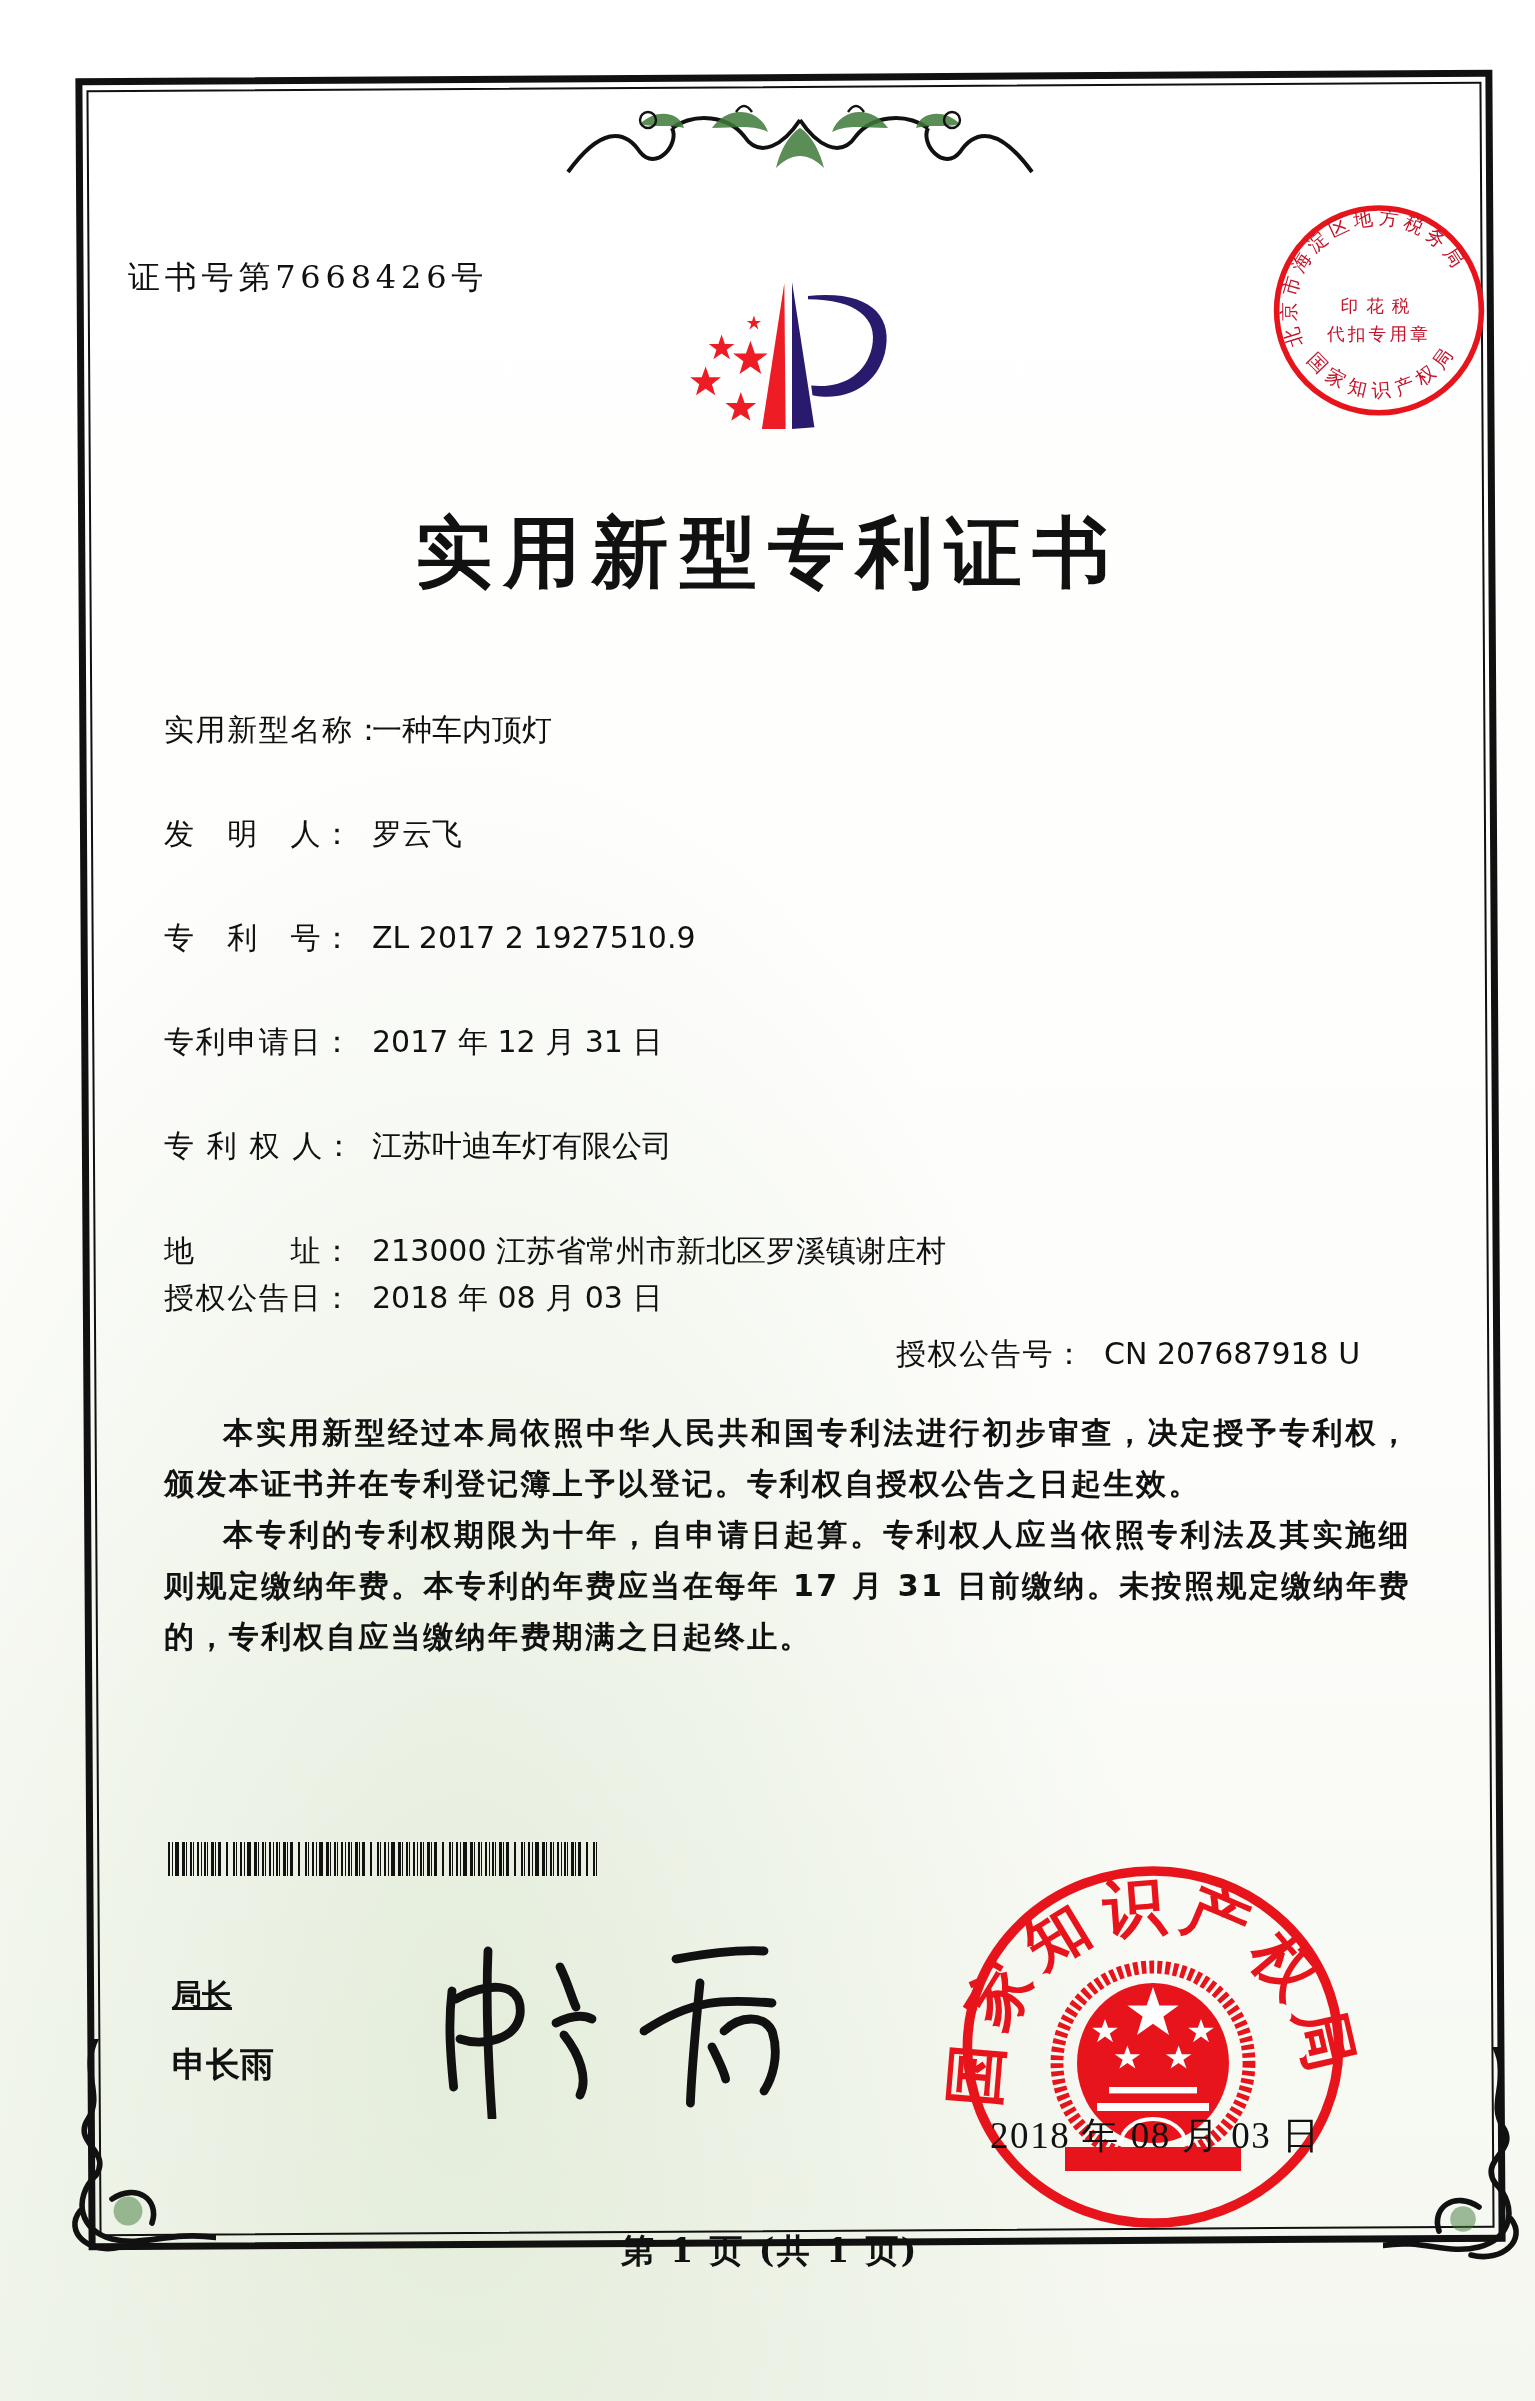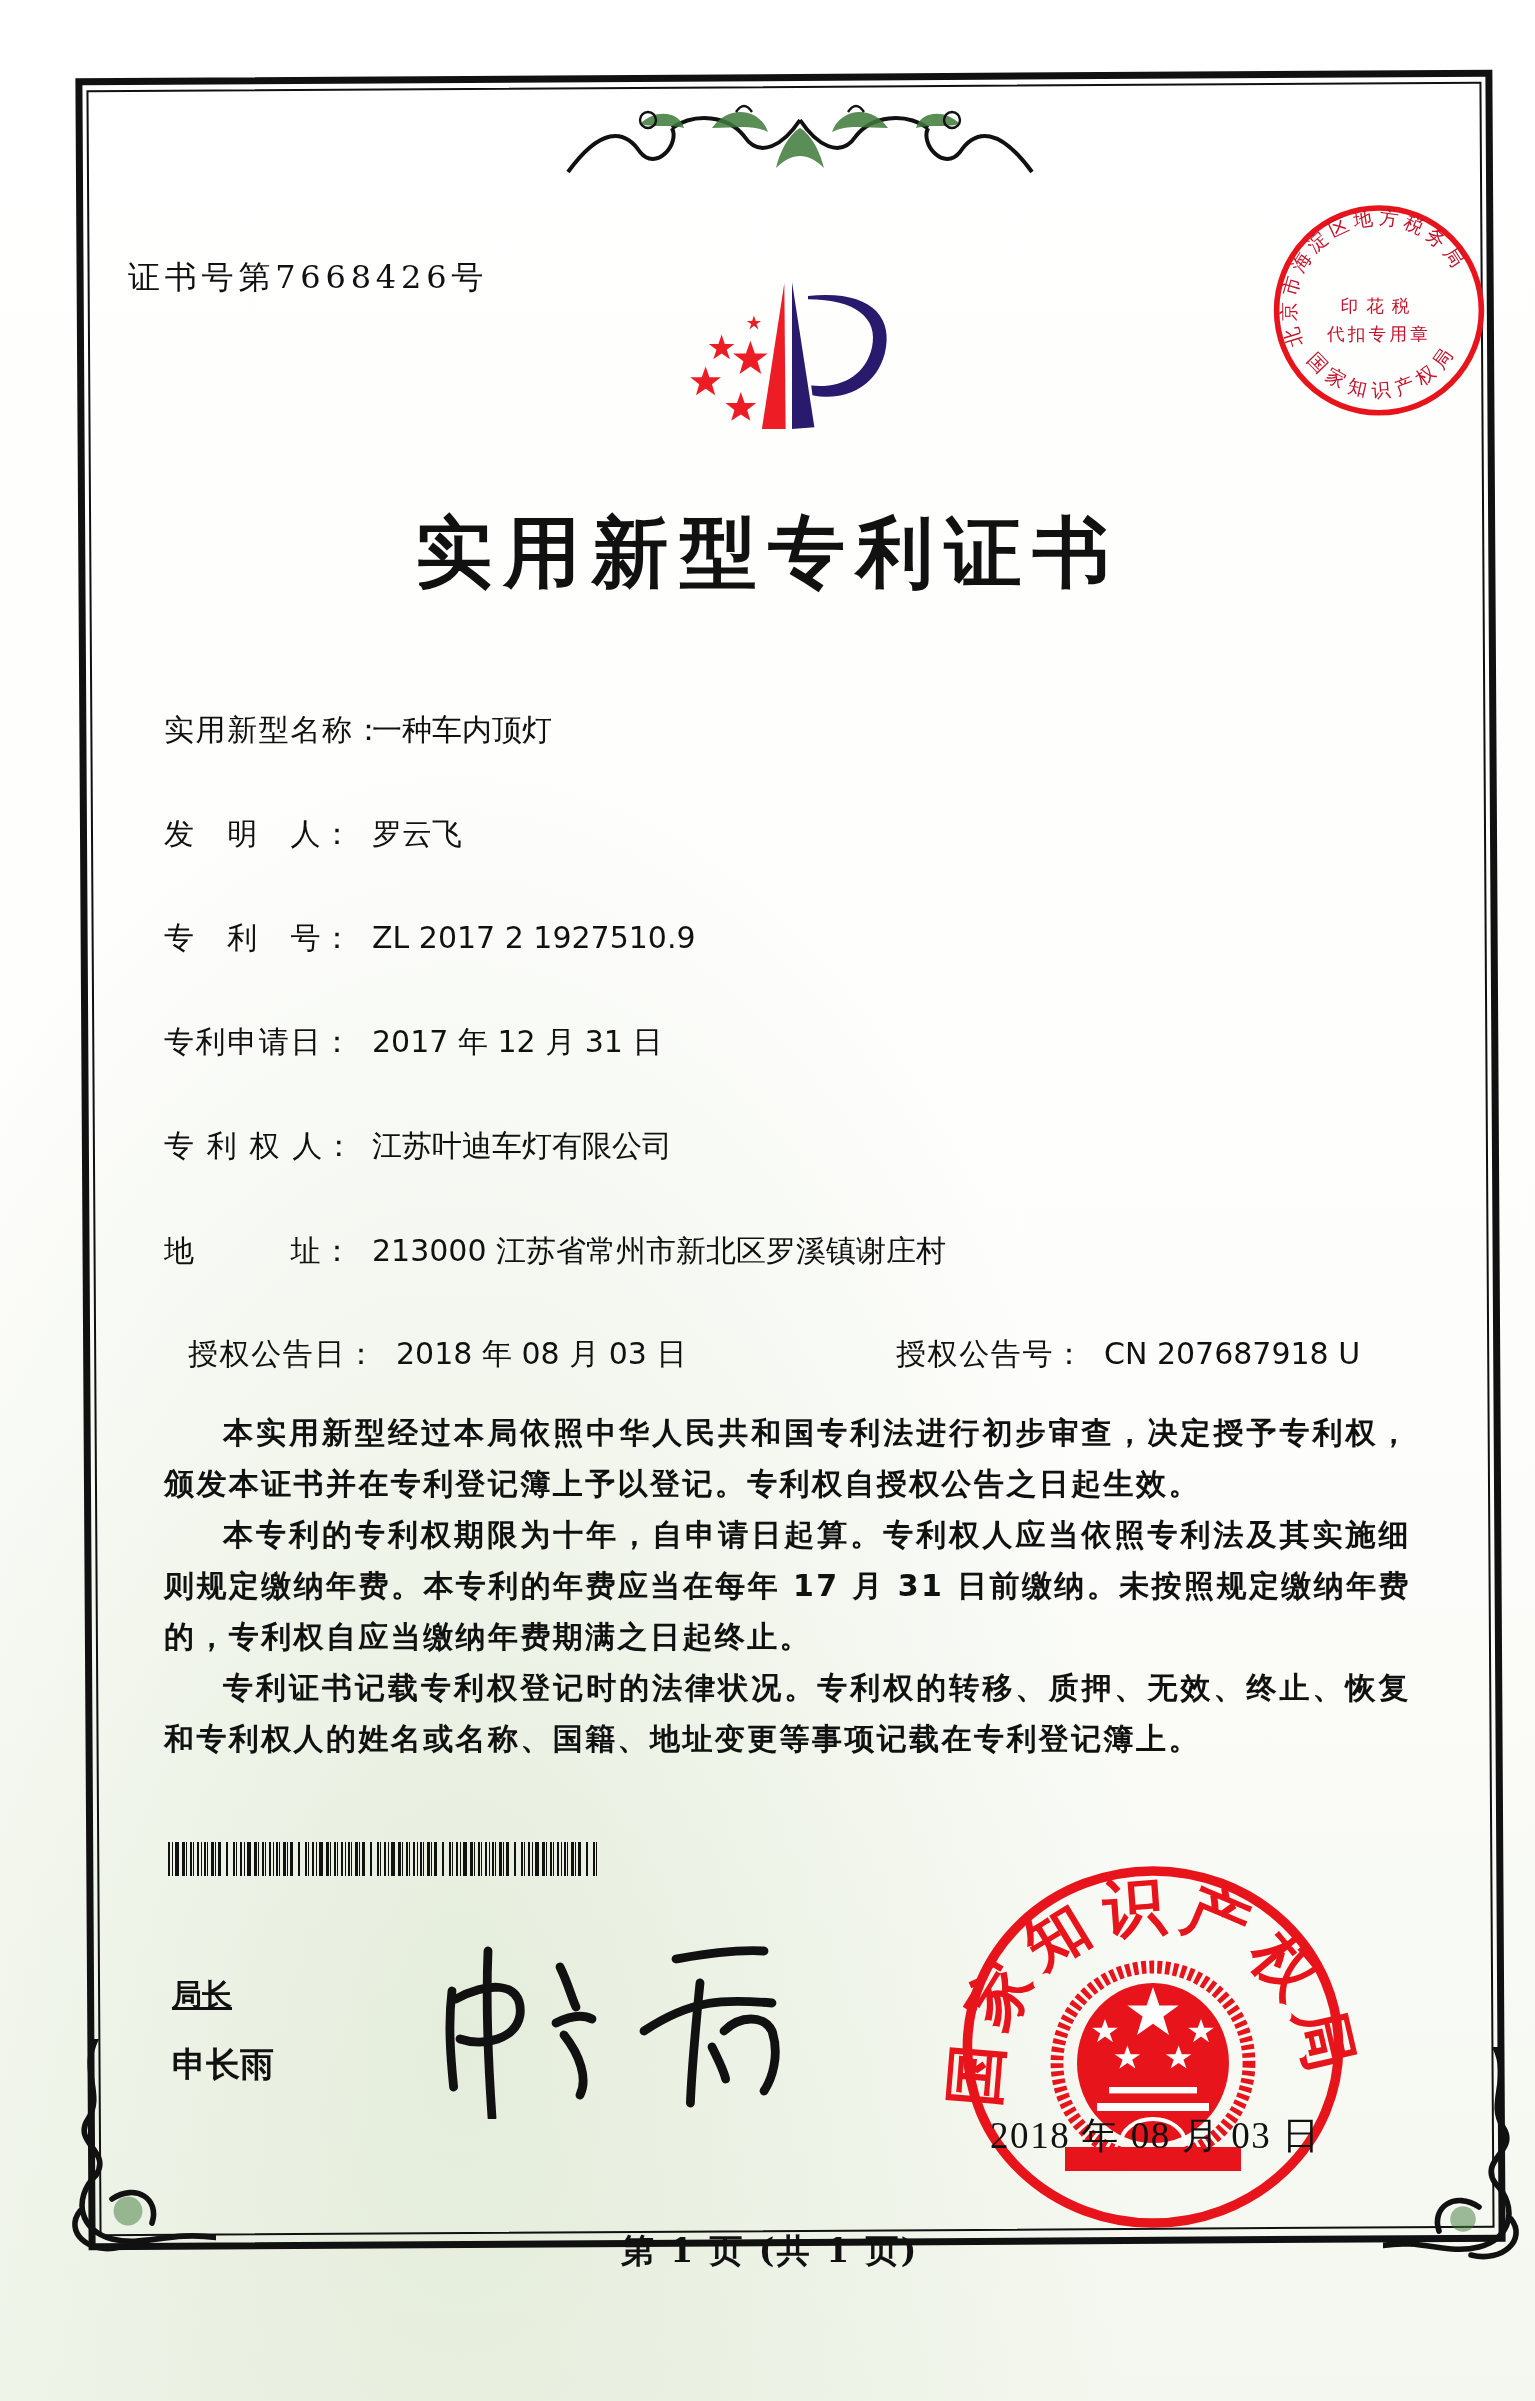--- a/index.html
+++ b/index.html
@@ -186,31 +186,30 @@
 </div>
 <div class="field" style="top:1022px;">
   <span class="lbl">专利申请日：</span><span class="val">2017 年 12 月 31 日</span>
 </div>
 <div class="field" style="top:1126px;">
   <span class="lbl">专 利 权 人：</span><span class="val">江苏叶迪车灯有限公司</span>
 </div>
 <div class="field" style="top:1231px;">
   <span class="lbl">地　　　址：</span><span class="val">213000 江苏省常州市新北区罗溪镇谢庄村</span>
 </div>
-<div class="field" style="top:1334px;margin-left:24px;">
+<div class="field" style="top:1278px;">
   <span class="lbl">授权公告日：</span><span class="val">2018 年 08 月 03 日</span>
 </div>
 <div class="field field-right" style="top:1334px;">
   <span class="lbl">授权公告号：</span><span class="val">CN 207687918 U</span>
 </div>
 
 <div class="para" style="top:1407px;">
   <p>本实用新型经过本局依照中华人民共和国专利法进行初步审查，决定授予专利权，颁发本证书并在专利登记簿上予以登记。专利权自授权公告之日起生效。</p>
   <p>本专利的专利权期限为十年，自申请日起算。专利权人应当依照专利法及其实施细则规定缴纳年费。本专利的年费应当在每年 17 月 31 日前缴纳。未按照规定缴纳年费的，专利权自应当缴纳年费期满之日起终止。</p>
-  <p>专利证书记载专利权登记时的法律状况。专利权的转移、质押、无效、终止、恢复和专利权人的姓名或名称、国籍、地址变更等事项记载在专利登记簿上。</p>
 </div>
 
 <div class="barcode"></div>
 
 <div class="director-title">局长</div>
 <div class="director-name">申长雨</div>
 <svg class="signature" viewBox="0 0 440 230">
   <g fill="none" stroke="#111" stroke-width="11" stroke-linecap="round" stroke-linejoin="round">
     <path d="M20 70 C 15 110, 18 150, 22 190"></path>
     <path d="M25 80 C 60 60, 110 55, 105 100 C 100 130, 60 140, 30 130"></path>

